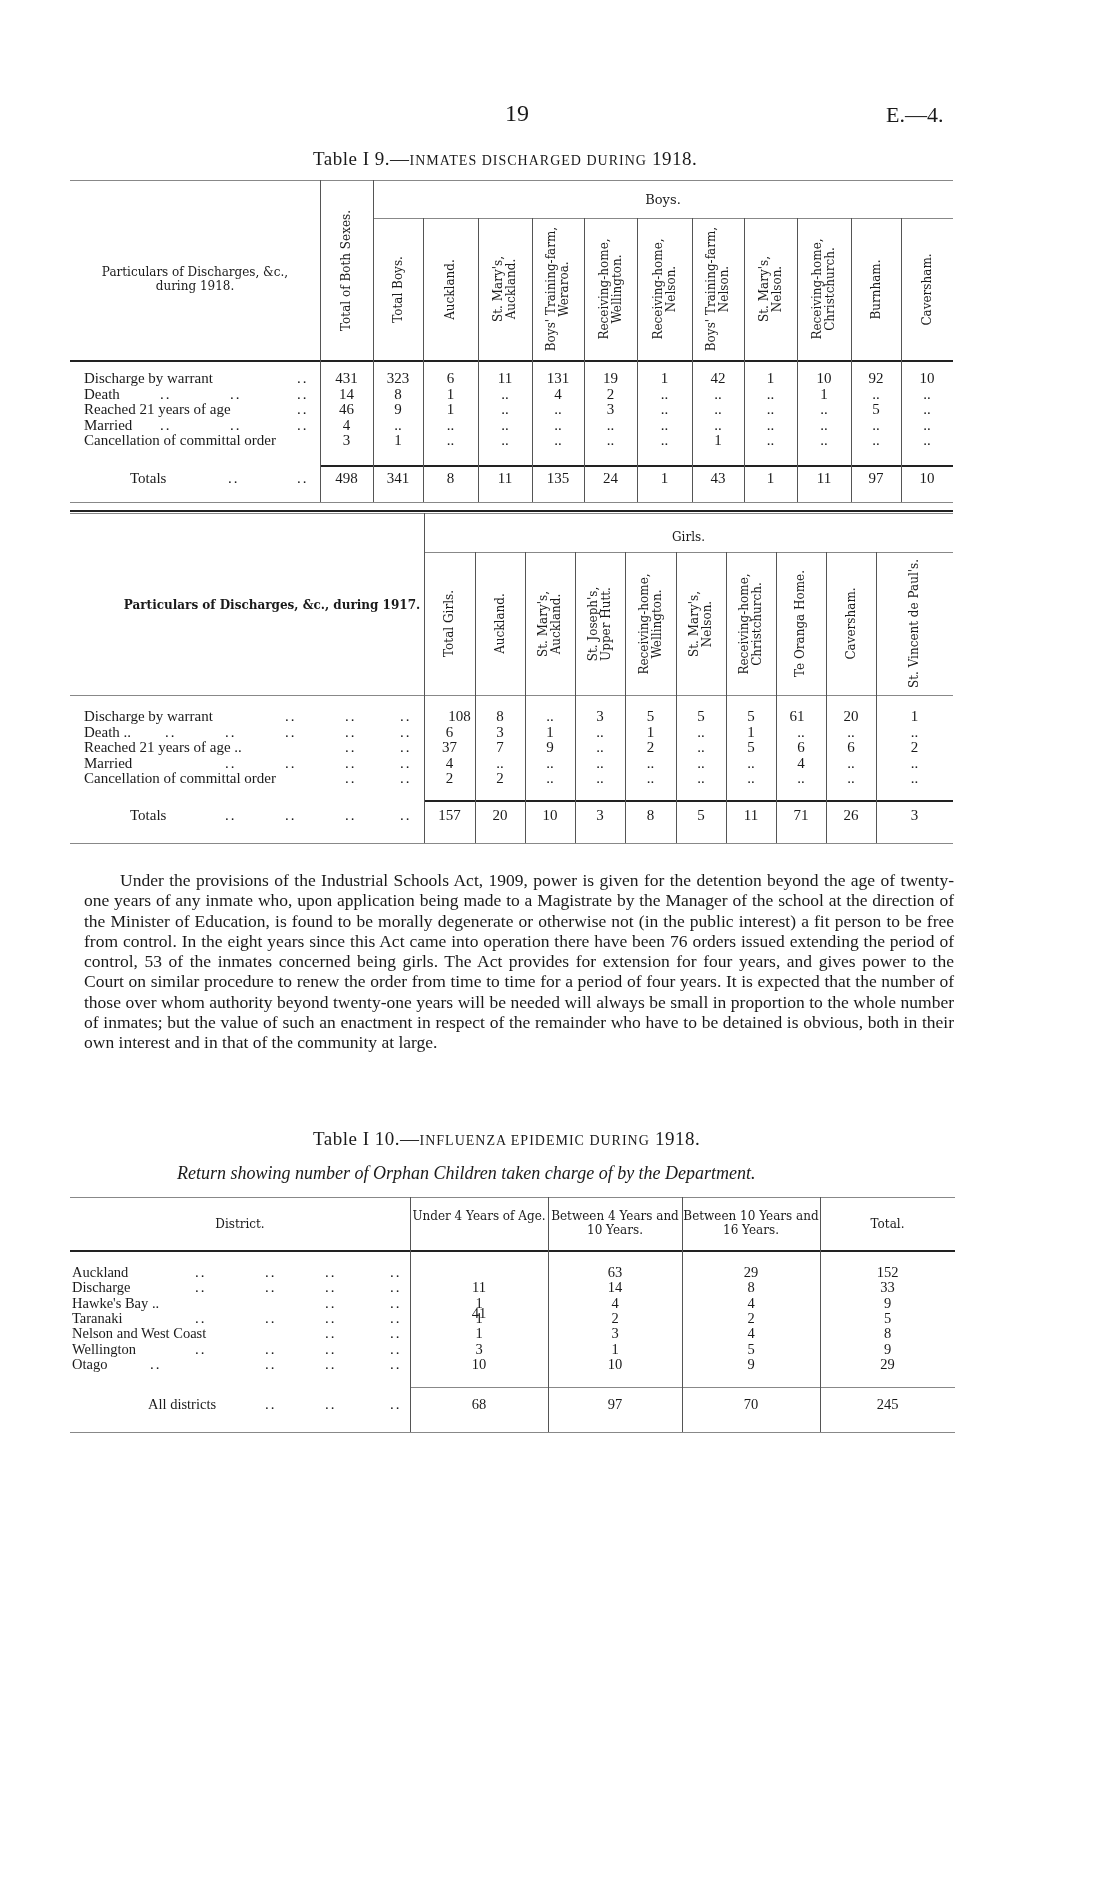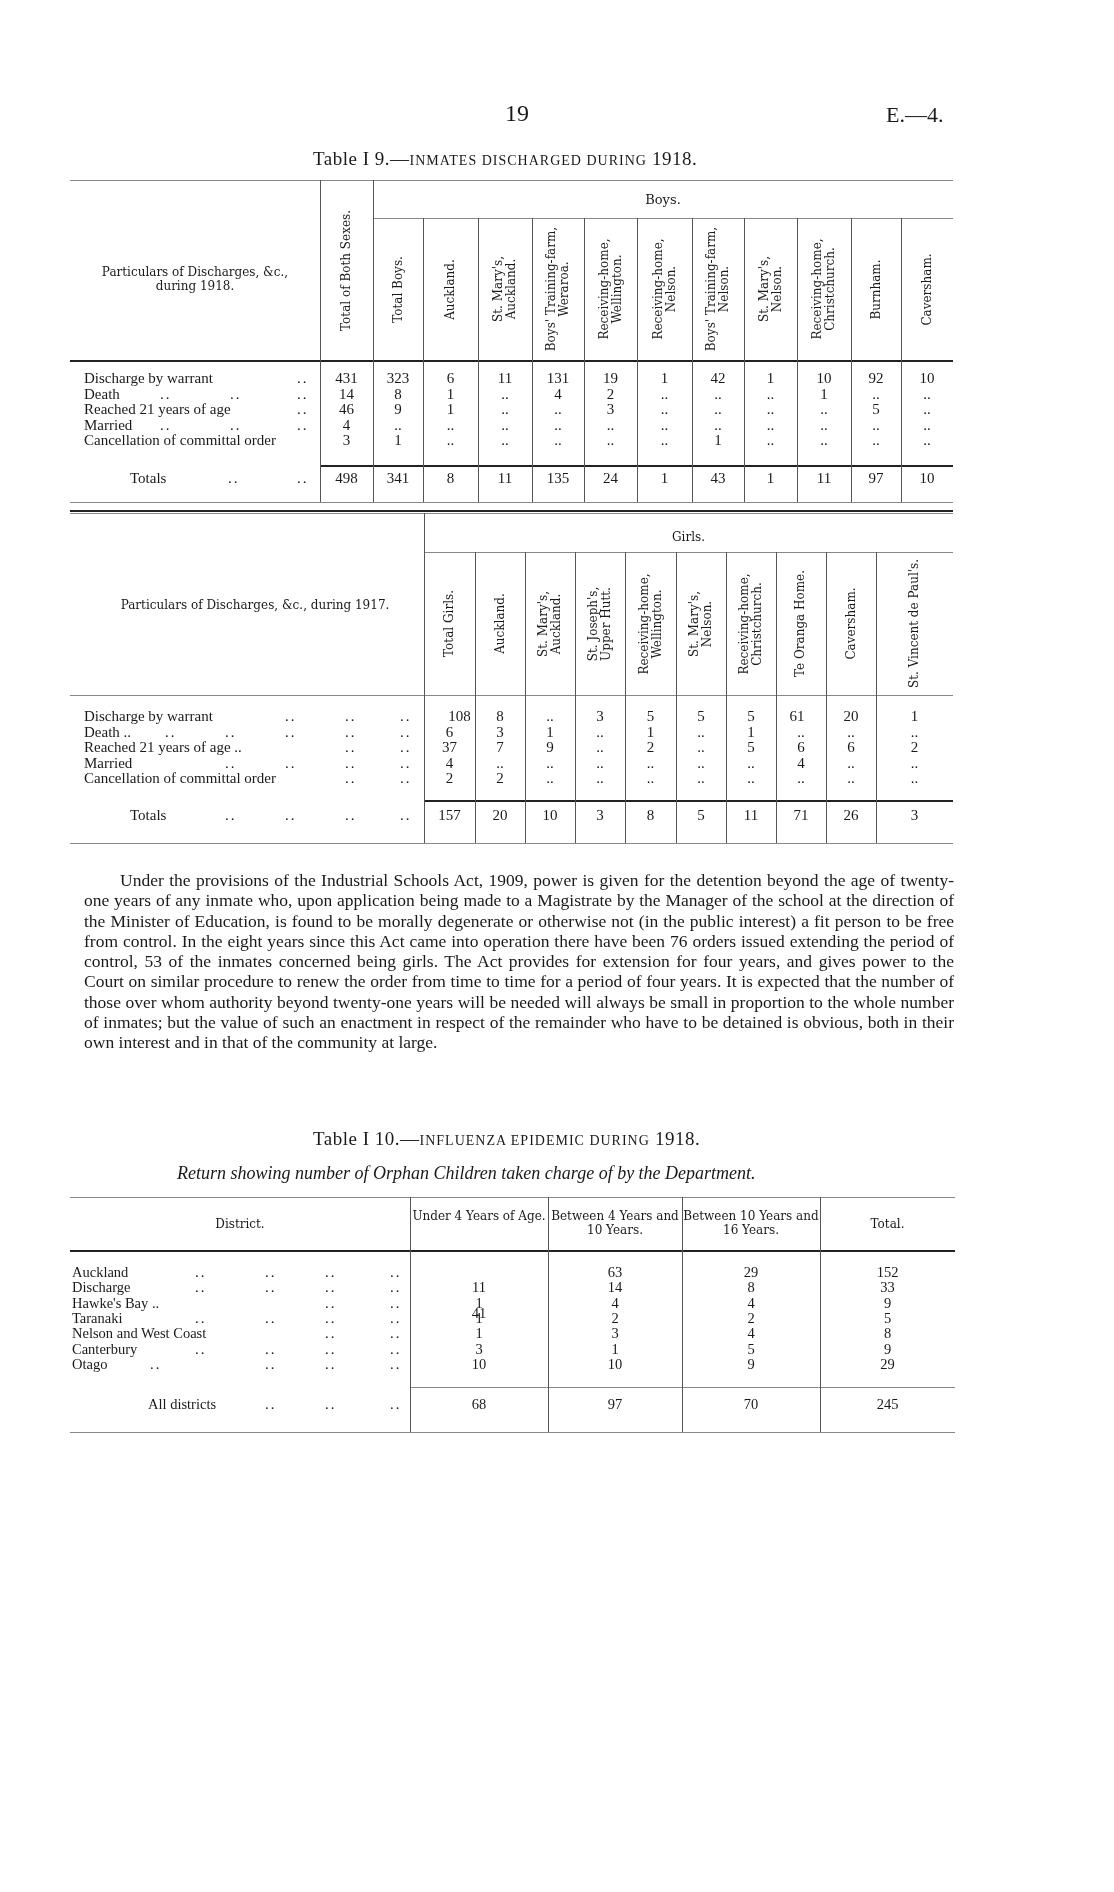--- a/index.html
+++ b/index.html
@@ -190,21 +190,21 @@
     <div class="vline" style="left: 424px; top: 513px; height: 330px;"></div>
     <div class="vline" style="left: 475px; top: 552px; height: 291px;"></div>
     <div class="vline" style="left: 525px; top: 552px; height: 291px;"></div>
     <div class="vline" style="left: 575px; top: 552px; height: 291px;"></div>
     <div class="vline" style="left: 625px; top: 552px; height: 291px;"></div>
     <div class="vline" style="left: 676px; top: 552px; height: 291px;"></div>
     <div class="vline" style="left: 726px; top: 552px; height: 291px;"></div>
     <div class="vline" style="left: 776px; top: 552px; height: 291px;"></div>
     <div class="vline" style="left: 826px; top: 552px; height: 291px;"></div>
     <div class="vline" style="left: 876px; top: 552px; height: 291px;"></div>
-    <div class="hdr-label" style="left: 100px; top: 598px; width: 310px; white-space: nowrap;">Particulars of Discharges, &amp;c., during 1917.</div>
+    <div class="hdr-label" style="left: 117px; top: 598px; width: 310px; white-space: nowrap; font-weight: bold;">Particulars of Discharges, &amp;c., during 1917.</div>
     <div class="hdr-label" style="left: 424px; top: 530px; width: 529px; font-size: 12px;">Girls.</div>
     <div class="rot-cell" style="left: 424px; top: 552px; width: 51px; height: 143px;">
       <div class="rot-text">Total Girls.</div>
     </div>
     <div class="rot-cell" style="left: 475px; top: 552px; width: 50px; height: 143px;">
       <div class="rot-text">Auckland.</div>
     </div>
     <div class="rot-cell" style="left: 525px; top: 552px; width: 50px; height: 143px;">
       <div class="rot-text">St. Mary's,<br>Auckland.</div>
     </div>
@@ -373,21 +373,21 @@
     <div class="cell" style="left: 548px; top: 1310.9px; width: 134px; font-size: 14.5px;">2</div>
     <div class="cell" style="left: 682px; top: 1310.9px; width: 138px; font-size: 14.5px;">2</div>
     <div class="cell" style="left: 820px; top: 1310.9px; width: 135px; font-size: 14.5px;">5</div>
     <div class="row-label" style="left: 72px; top: 1326.2px; font-size: 14.5px;">Nelson and West Coast</div>
     <div class="dots" style="left: 325px; top: 1326.2px;">..</div>
     <div class="dots" style="left: 390px; top: 1326.2px;">..</div>
     <div class="cell" style="left: 410px; top: 1326.2px; width: 138px; font-size: 14.5px;">1</div>
     <div class="cell" style="left: 548px; top: 1326.2px; width: 134px; font-size: 14.5px;">3</div>
     <div class="cell" style="left: 682px; top: 1326.2px; width: 138px; font-size: 14.5px;">4</div>
     <div class="cell" style="left: 820px; top: 1326.2px; width: 135px; font-size: 14.5px;">8</div>
-    <div class="row-label" style="left: 72px; top: 1341.5px; font-size: 14.5px;">Canterbury</div>
+    <div class="row-label" style="left: 72px; top: 1341.5px; font-size: 14.5px;">Wellington</div>
     <div class="dots" style="left: 325px; top: 1341.5px;">..</div>
     <div class="dots" style="left: 390px; top: 1341.5px;">..</div>
     <div class="dots" style="left: 265px; top: 1341.5px;">..</div>
     <div class="dots" style="left: 195px; top: 1341.5px;">..</div>
     <div class="cell" style="left: 410px; top: 1341.5px; width: 138px; font-size: 14.5px;">3</div>
     <div class="cell" style="left: 548px; top: 1341.5px; width: 134px; font-size: 14.5px;">1</div>
     <div class="cell" style="left: 682px; top: 1341.5px; width: 138px; font-size: 14.5px;">5</div>
     <div class="cell" style="left: 820px; top: 1341.5px; width: 135px; font-size: 14.5px;">9</div>
     <div class="row-label" style="left: 72px; top: 1356.8px; font-size: 14.5px;">Otago</div>
     <div class="dots" style="left: 325px; top: 1356.8px;">..</div>

